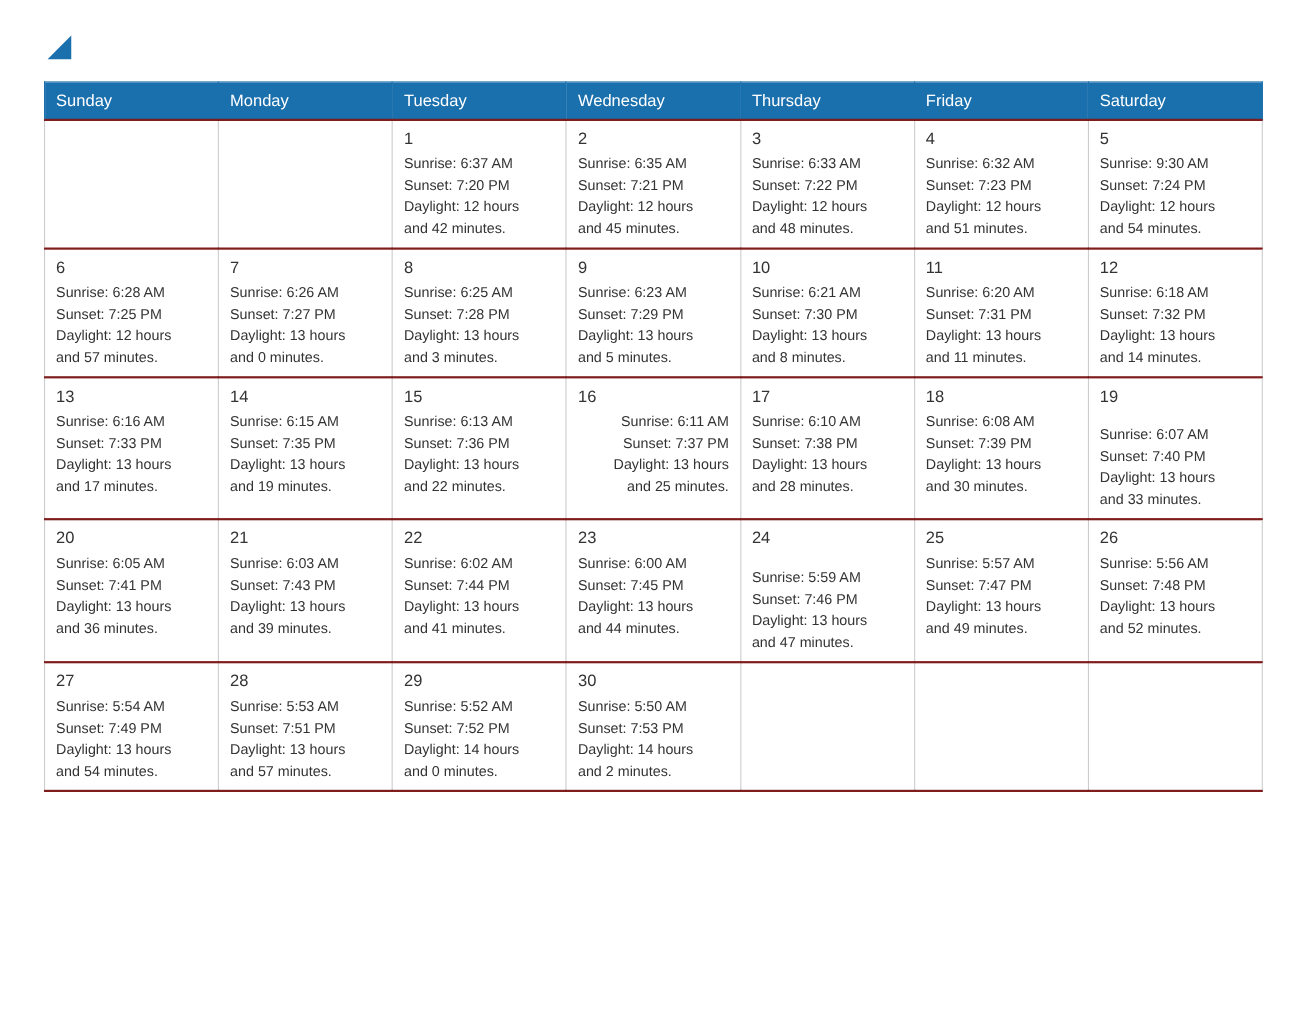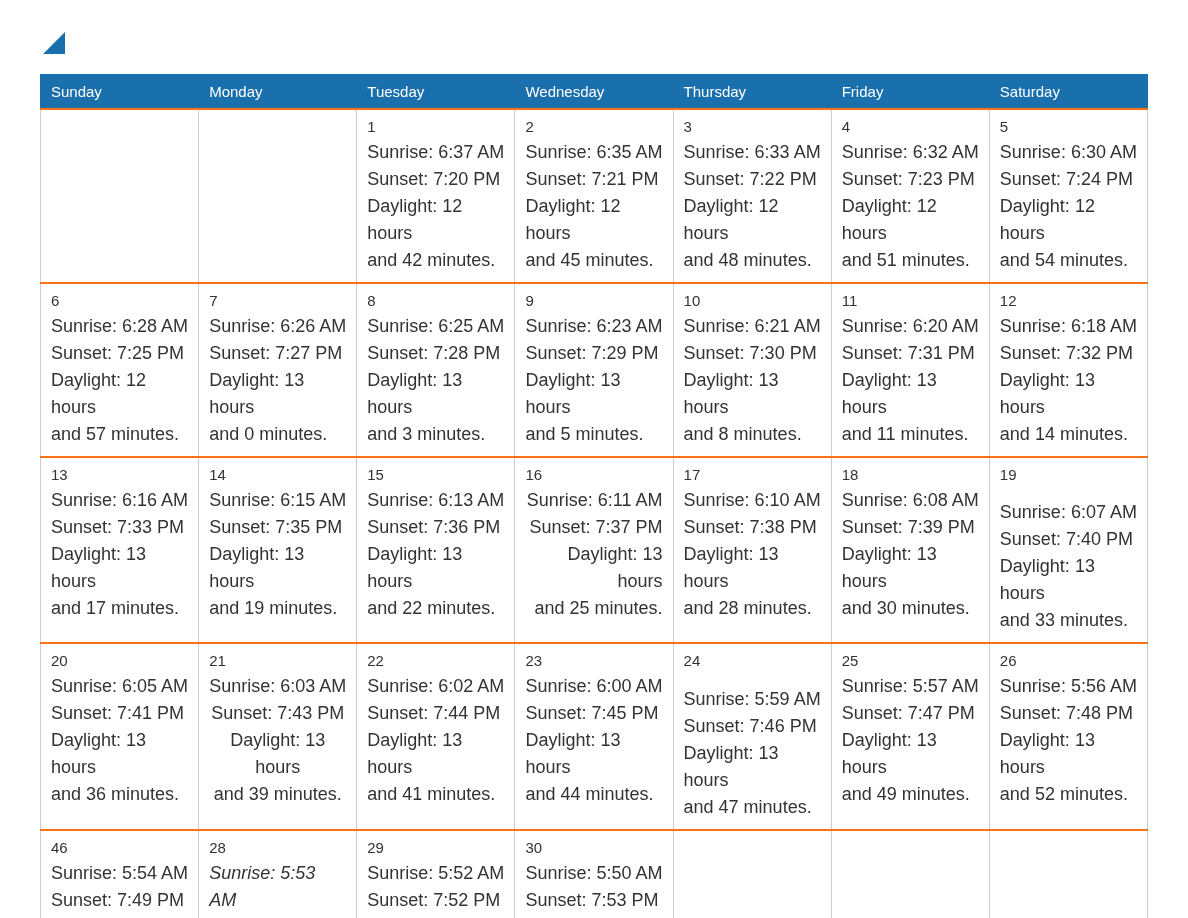--- a/index.html
+++ b/index.html
@@ -77,29 +77,29 @@
       min-height: 90px;
     }
     .day-number {
       font-size: 15px;
       font-weight: normal;
       color: #333;
       display: block;
       margin-bottom: 4px;
     }
     .day-info {
-      font-size: 18px;
+      font-size: 13px;
       color: #333;
       line-height: 1.5;
     }
     .empty-cell {
       background: #fff;
     }
     tr {
-      border-bottom: 2px solid #f97316;
+      border-bottom: 2px solid #7f1d1d;
     }
   </style>
 </head>
 <body>
 
 <div class="header">
   <div class="logo">
     <div class="logo-wrapper">
       <div class="logo-line1">
         <span class="logo-text-general"></span>
@@ -157,21 +157,21 @@
         </td>
         <td>
           <span class="day-number">4</span>
           <div class="day-info" style="white-space: pre-line;">Sunrise: 6:32 AM
 Sunset: 7:23 PM
 Daylight: 12 hours
 and 51 minutes.</div>
         </td>
         <td>
           <span class="day-number">5</span>
-          <div class="day-info" style="white-space: pre-line;">Sunrise: 6:30 AM
+          <div class="day-info" style="white-space: pre-line;">Sunrise: 9:30 AM
 Sunset: 7:24 PM
 Daylight: 12 hours
 and 54 minutes.</div>
         </td>
       </tr>
       <tr>
         <td>
           <span class="day-number">6</span>
           <div class="day-info" style="white-space: pre-line;">Sunrise: 6:28 AM
 Sunset: 7:25 PM
@@ -275,21 +275,21 @@
       <tr>
         <td>
           <span class="day-number">20</span>
           <div class="day-info" style="white-space: pre-line;">Sunrise: 6:05 AM
 Sunset: 7:41 PM
 Daylight: 13 hours
 and 36 minutes.</div>
         </td>
         <td>
           <span class="day-number">21</span>
-          <div class="day-info" style="white-space: pre-line; text-align: center;">Sunrise: 6:03 AM
+          <div class="day-info" style="white-space: pre-line;">Sunrise: 6:03 AM
 Sunset: 7:43 PM
 Daylight: 13 hours
 and 39 minutes.</div>
         </td>
         <td>
           <span class="day-number">22</span>
           <div class="day-info" style="white-space: pre-line;">Sunrise: 6:02 AM
 Sunset: 7:44 PM
 Daylight: 13 hours
 and 41 minutes.</div>
@@ -318,29 +318,29 @@
         <td>
           <span class="day-number">26</span>
           <div class="day-info" style="white-space: pre-line;">Sunrise: 5:56 AM
 Sunset: 7:48 PM
 Daylight: 13 hours
 and 52 minutes.</div>
         </td>
       </tr>
       <tr>
         <td>
-          <span class="day-number">46</span>
+          <span class="day-number">27</span>
           <div class="day-info" style="white-space: pre-line;">Sunrise: 5:54 AM
 Sunset: 7:49 PM
 Daylight: 13 hours
 and 54 minutes.</div>
         </td>
         <td>
           <span class="day-number">28</span>
-          <div class="day-info" style="white-space: pre-line; font-style: italic;">Sunrise: 5:53 AM
+          <div class="day-info" style="white-space: pre-line;">Sunrise: 5:53 AM
 Sunset: 7:51 PM
 Daylight: 13 hours
 and 57 minutes.</div>
         </td>
         <td>
           <span class="day-number">29</span>
           <div class="day-info" style="white-space: pre-line;">Sunrise: 5:52 AM
 Sunset: 7:52 PM
 Daylight: 14 hours
 and 0 minutes.</div>

